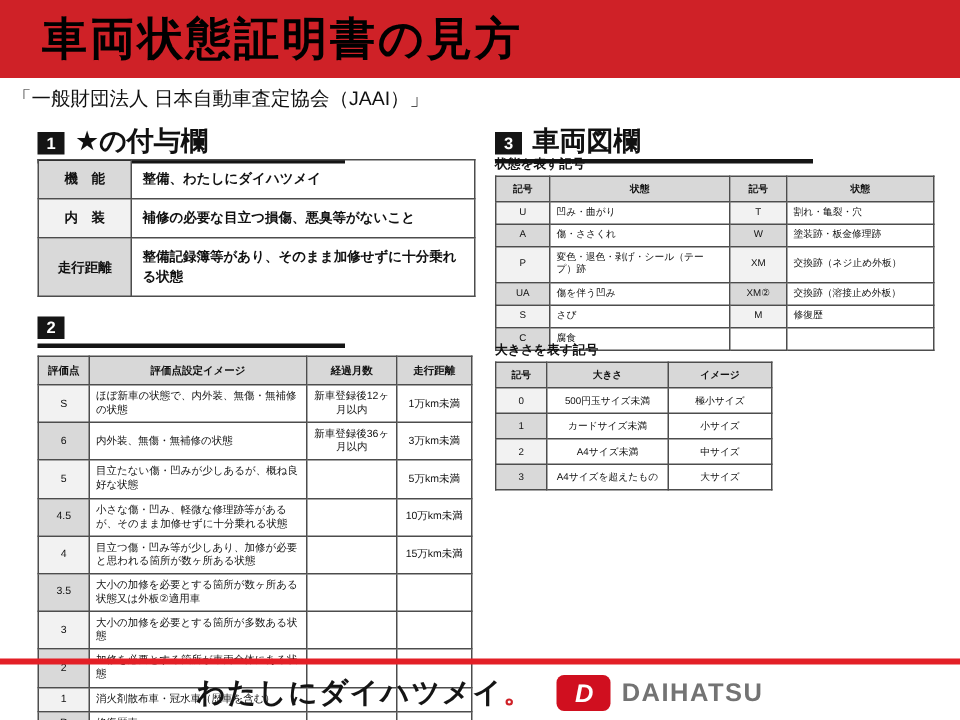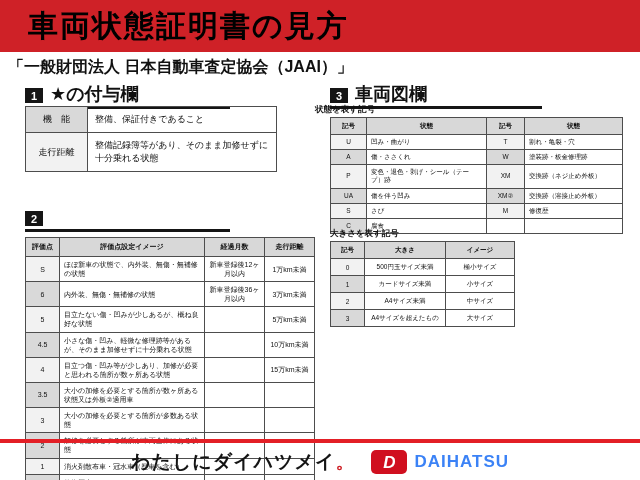--- a/index.html
+++ b/index.html
@@ -11,41 +11,41 @@
   
   .band{
     position:absolute;left:0;top:0;width:640px;height:52px;
     background:#cf2127;color:#000000;box-sizing:border-box;
     display:flex;align-items:center;justify-content:space-between;
     padding:0 28px;font-weight:bold;
   }
   .band .title-main{font-size:30px;letter-spacing:2px;}
   .band .title-edition{font-size:28px;letter-spacing:1px;}
   
-  .subtitle{position:absolute;left:8px;top:57px;font-size:16px;font-weight:bold;}
+  .subtitle{position:absolute;left:8px;top:57px;font-size:13px;font-weight:normal;}
   
   .sec-h{
     position:absolute;display:flex;align-items:flex-end;gap:7px;
     border-bottom:3px solid #151515;padding-bottom:3px;
   }
   .badge{
     background:#151515;color:#fff;font-weight:bold;font-size:11px;
     width:18px;height:15px;display:flex;align-items:center;justify-content:center;
     flex:0 0 auto;
   }
   .sec-title{font-weight:bold;font-size:18px;line-height:1;}
   #sec1{left:25px;top:85px;width:205px;}
   #sec2{left:25px;top:211px;width:205px;}
   #sec3{left:330px;top:85px;width:212px;}
   
   table{border-collapse:collapse;table-layout:fixed;}
   td,th{border:1px solid #4d4d4d;box-sizing:border-box;overflow:hidden;}
   th{background:#d8d8d8;font-weight:bold;text-align:center;}
   
-  #t1{position:absolute;left:25px;top:106px;width:252px;}
+  #t1{position:absolute;left:25px;top:106px;width:292px;font-weight:bold;}
   #t1 td{font-size:9px;padding:6px 7px;}
   #t1 .lab{text-align:center;width:62px;}
   #t1 tr:nth-child(odd) .lab{background:#d9d9d9;}
   #t1 tr:nth-child(even) .lab{background:#f2f2f2;}
   
   #t2{position:absolute;left:25px;top:237px;width:290px;font-size:7px;}
   #t2 th{font-size:7px;padding:4px 2px;}
   #t2 td{padding:3px 4px;line-height:1.3;}
   #t2 .num{text-align:center;}
   #t2 tbody tr:nth-child(odd) .num{background:#f2f2f2;}
@@ -59,40 +59,40 @@
   #t3a tbody tr:nth-child(odd) .sym{background:#f2f2f2;}
   #t3a tbody tr:nth-child(even) .sym{background:#d9d9d9;}
   
   #t3b{position:absolute;left:330px;top:241px;width:185px;font-size:6.5px;}
   #t3b th{font-size:6.5px;padding:3.5px 2px;}
   #t3b td{padding:3.5px 3px;text-align:center;}
   #t3b tbody tr:nth-child(odd) .sym{background:#f2f2f2;}
   #t3b tbody tr:nth-child(even) .sym{background:#d9d9d9;}
   
   .mini-label{position:absolute;font-size:8.5px;font-weight:bold;}
-  #lbl-cond{left:315px;top:104px;}
+  #lbl-cond{left:330px;top:104px;}
   #lbl-size{left:330px;top:228px;}
   
   .footnotes{position:absolute;left:20px;top:416px;font-size:7.5px;line-height:1.45;}
   
   .redline{position:absolute;left:0;top:439px;width:640px;height:4px;background:#e31f26;}
   
   .footer{
     position:absolute;left:0;top:447px;width:640px;height:30px;
     display:flex;align-items:center;justify-content:center;gap:16px;
   }
   .slogan{font-size:19px;font-weight:bold;letter-spacing:1px;color:#141414;}
   .slogan .period{color:#cf2127;}
   .brand{display:flex;align-items:center;gap:7px;}
   .dmark{
     width:36px;height:24px;background:#d00f1f;border-radius:5px;
     display:flex;align-items:center;justify-content:center;
   }
   .dmark span{color:#fff;font-weight:bold;font-style:italic;font-size:17px;line-height:1;}
-  .brand-text{color:#3b82f6;font-weight:bold;font-size:17px;letter-spacing:1px;}
+  .brand-text{color:#737373;font-weight:bold;font-size:17px;letter-spacing:1px;}
 </style>
 </head>
 <body>
 
 <div class="band">
   <span class="title-main">車両状態証明書の見方</span>
 </div>
 
 <div class="subtitle">「一般財団法人 日本自動車査定協会（JAAI）」</div>
 
@@ -102,21 +102,25 @@
 </div>
 
 <table id="t1">
   <colgroup>
       <col style="width:62px">
       <col>
     </colgroup>
   <tbody>
     <tr>
       <td class="lab">機　能</td>
-      <td>整備、保証付きであること</td>
+      <td>整備、わたしにダイハツメイ</td>
+    </tr>
+    <tr>
+      <td class="lab">内　装</td>
+      <td>補修の必要な目立つ損傷、悪臭等がないこと</td>
     </tr>
     <tr>
       <td class="lab">走行距離</td>
       <td>整備記録簿等があり、そのまま加修せずに十分乗れる状態</td>
     </tr>
   </tbody>
 </table>
 
 <div class="sec-h" id="sec2">
   <span class="badge">2</span>

